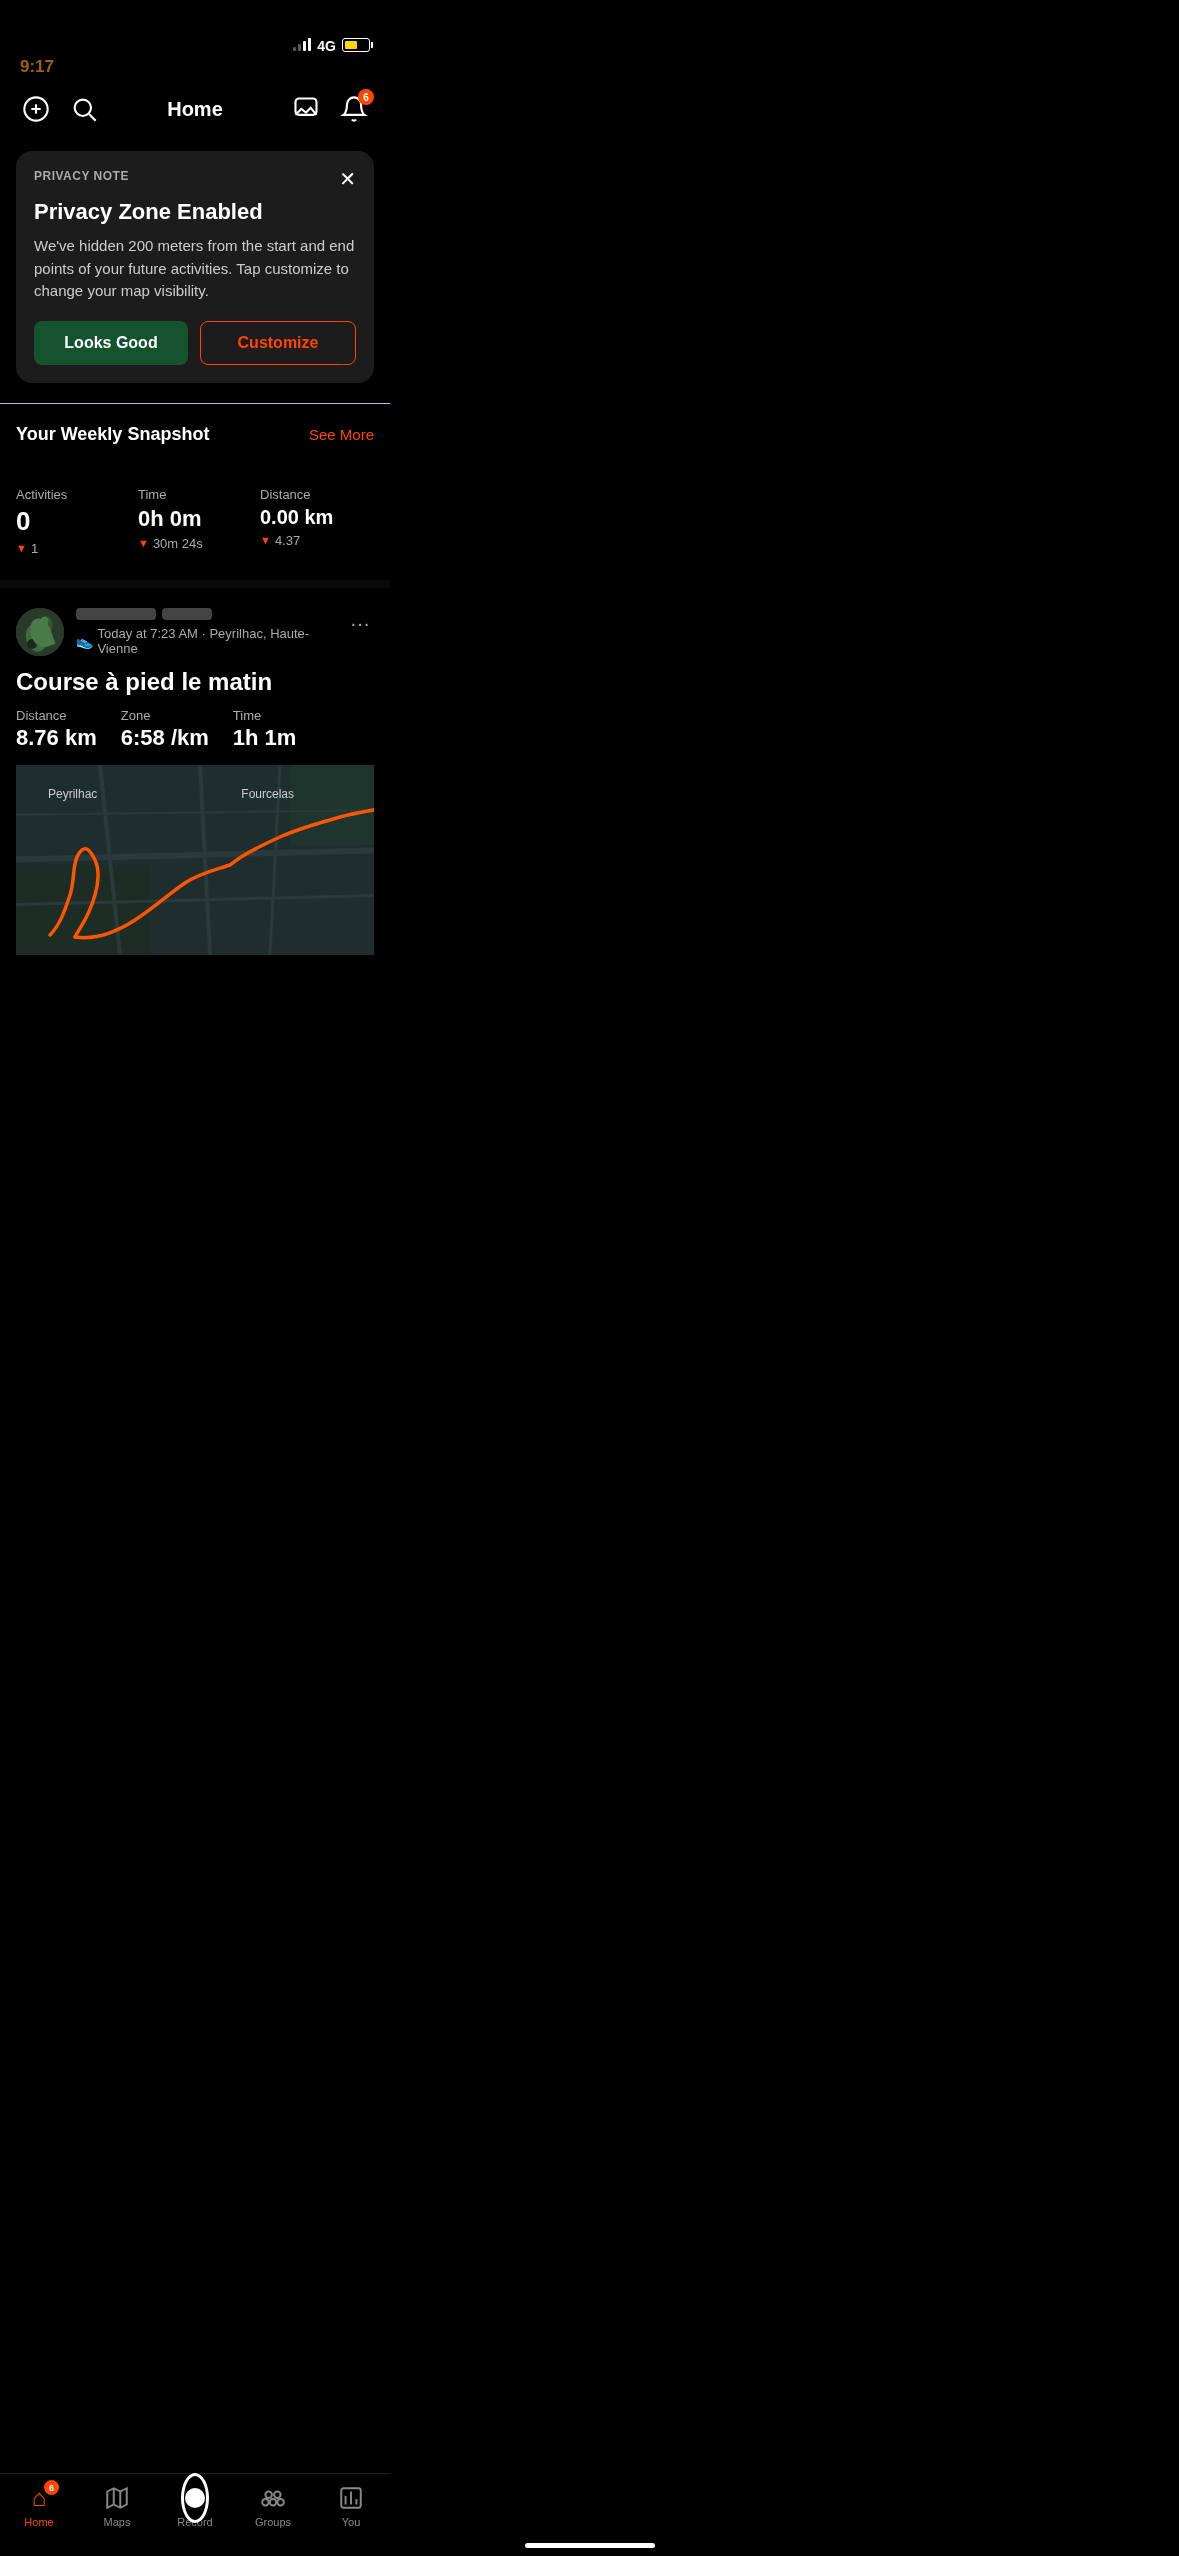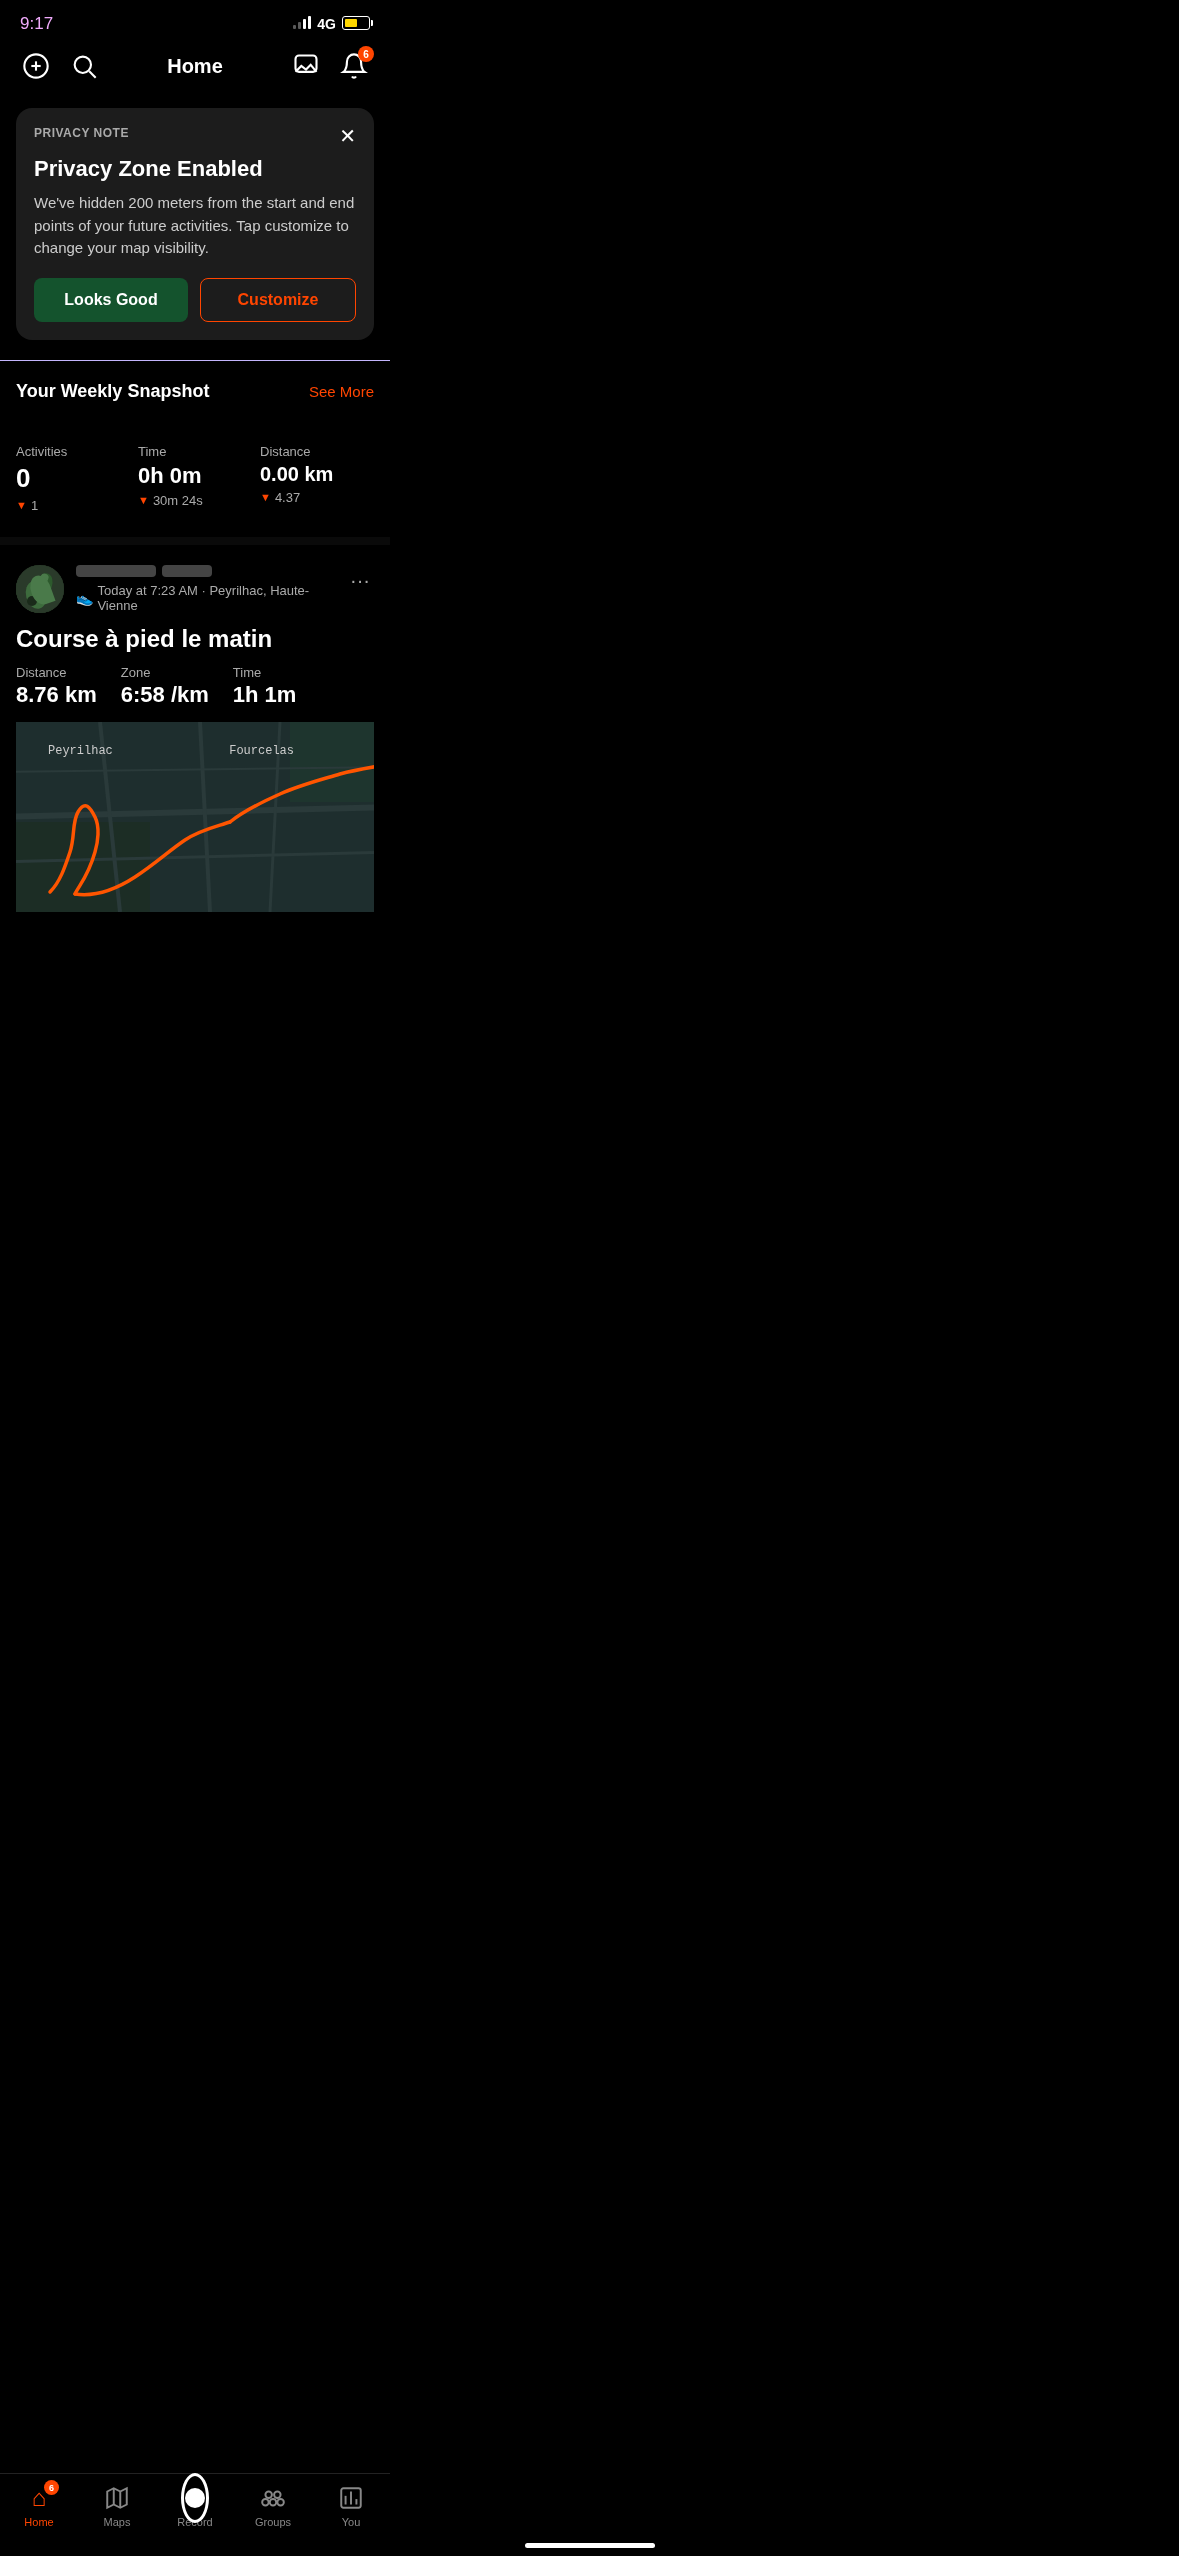--- a/index.html
+++ b/index.html
@@ -18,22 +18,23 @@
     
     .status-bar {
       display: flex;
       justify-content: space-between;
       align-items: center;
       padding: 14px 20px 8px;
       background: #000;
     }
     .status-time {
       font-size: 17px;
-      font-weight: 400;
-      color: #f0abfc;
+      font-weight: 700;
+      color: #a16207;
+      margin-top: 43px;
     }
     .status-right {
       display: flex;
       align-items: flex-start;
       gap: 6px;
     }
     .signal-bars {
       display: flex;
       align-items: flex-end;
       gap: 2px;
@@ -364,21 +365,20 @@
     }
 
     
     .map-container {
       width: 100%;
       height: 190px;
       background: #1a2a2a;
       position: relative;
       overflow: hidden;
       margin-top: 14px;
-      font-family: Liberation Mono, monospace;
     }
     .map-bg {
       width: 100%;
       height: 100%;
       background: #1e2e2e;
       position: relative;
     }
     .map-label-peyr {
       position: absolute;
       top: 22px;

